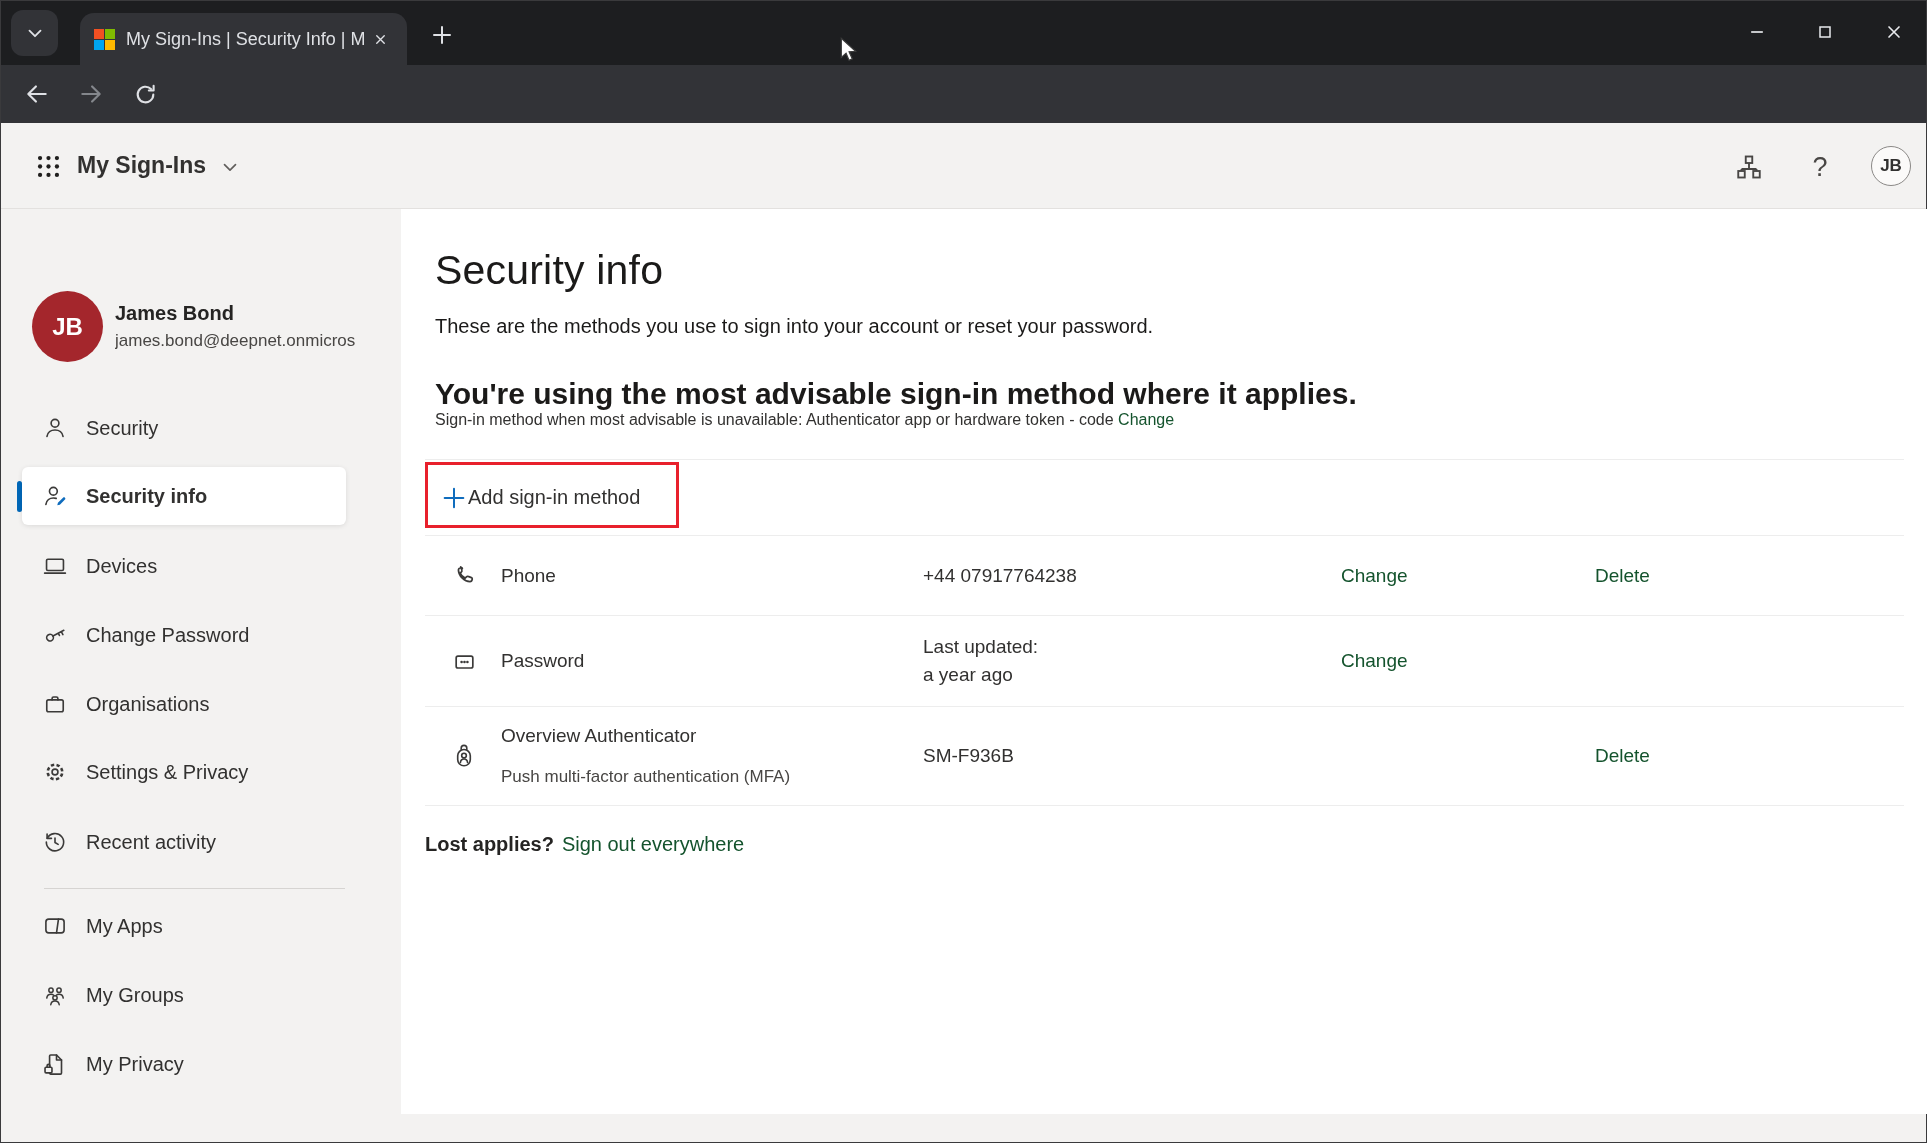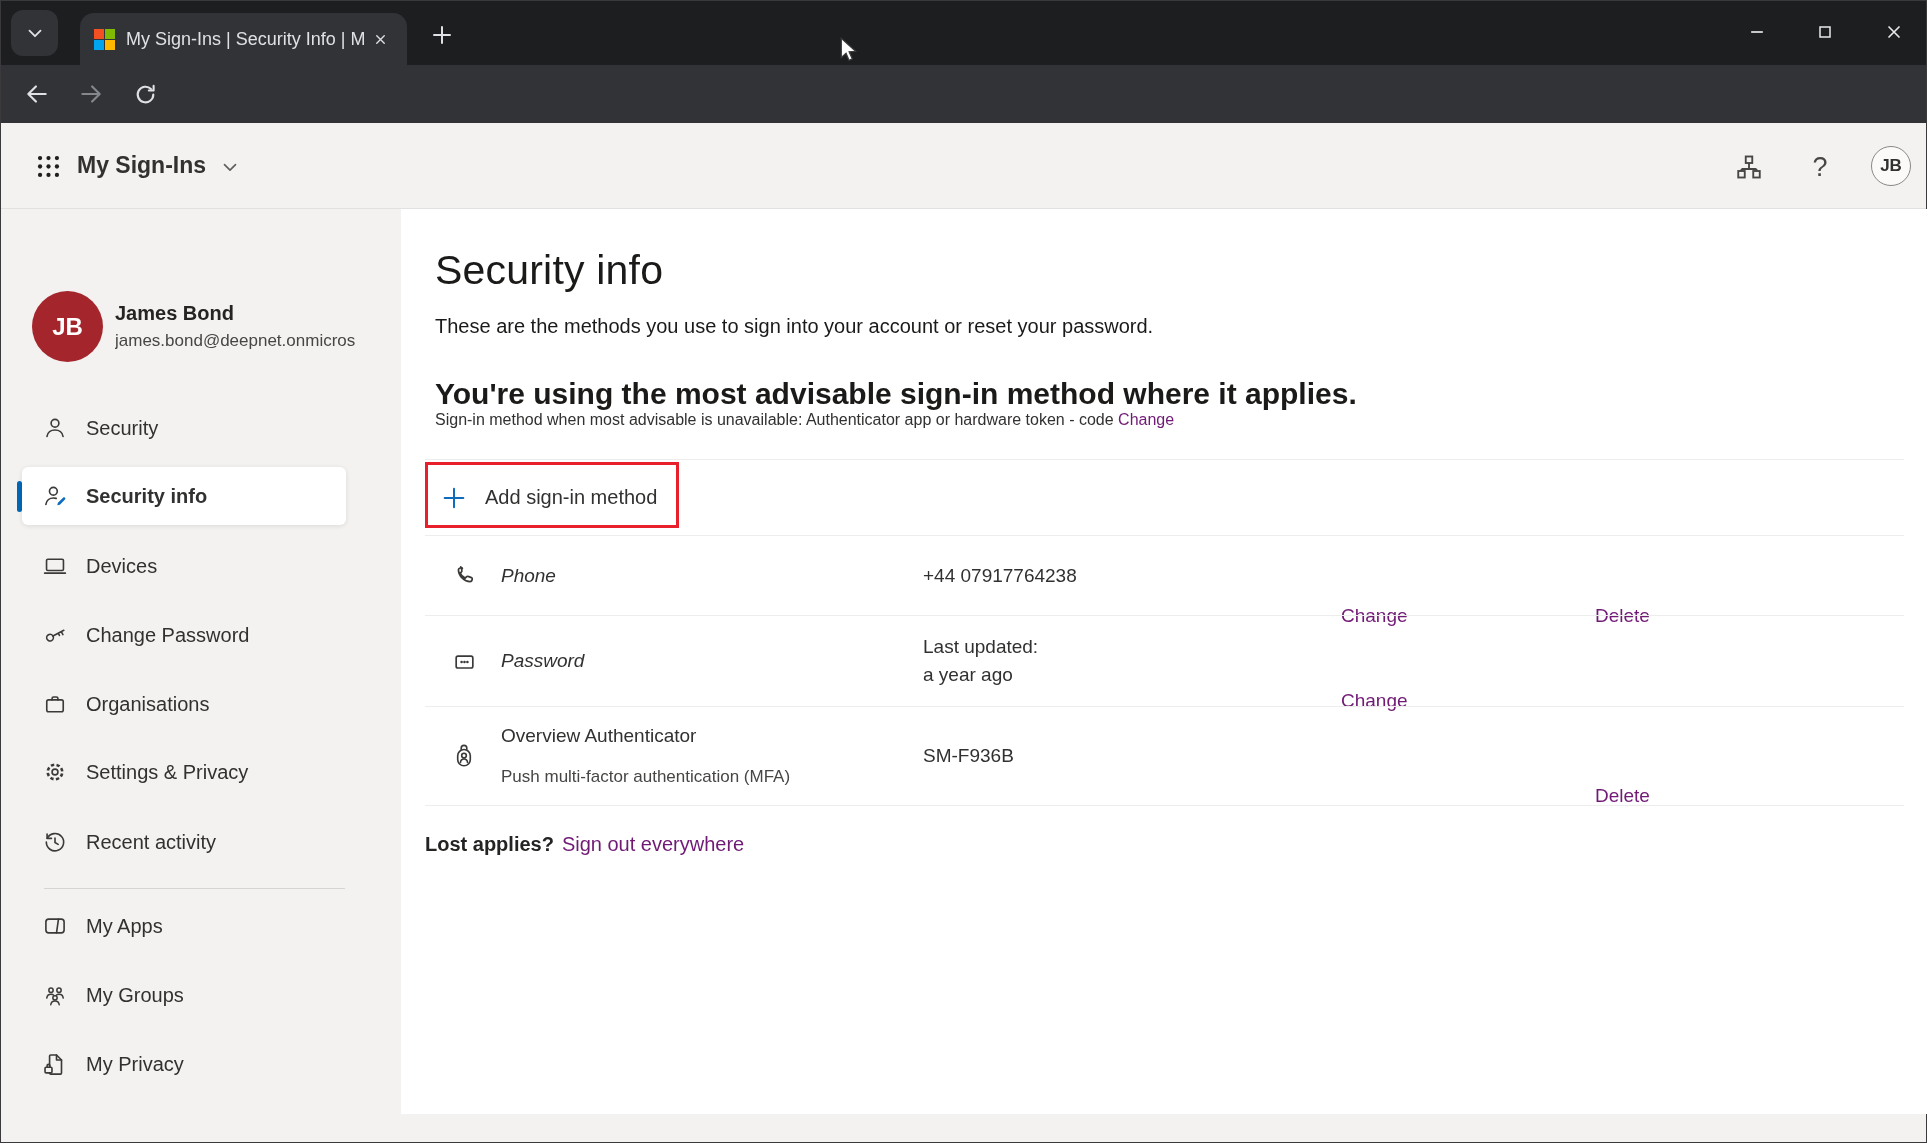--- a/index.html
+++ b/index.html
@@ -42,29 +42,29 @@
   .nav-item.selected { background:#fff; border-radius:6px; box-shadow:0 1px 5px rgba(0,0,0,.10); font-weight:700; }
   .sel-bar { position:absolute; left:16px; top:480px; width:5px; height:31px; border-radius:3px; background:#0067b8; }
   .side-divider { position:absolute; left:43px; top:887px; width:301px; height:1px; background:#d6d4d2; }
 
   
   .main-panel { position:absolute; left:400px; top:208px; width:1527px; height:905px; background:#fff; }
   .h1 { position:absolute; left:34px; top:38px; font-size:41px; font-weight:300; color:#1b1a19; letter-spacing:.2px; }
   .subtitle { position:absolute; left:34px; top:106px; font-size:20px; color:#1b1a19; }
   .adv-head { position:absolute; left:34px; top:168px; font-size:30px; font-weight:700; color:#1b1a19; }
   .adv-detail { position:absolute; left:34px; top:202px; font-size:16px; color:#323130; }
-  .link { color:#701a75; text-decoration:none; cursor:pointer;margin-top:40px; }
+  .link { color:#14532d; text-decoration:none; cursor:pointer; }
   .card { position:absolute; left:24px; top:250px; width:1479px; border-top:1px solid #ededed; }
-  .add-row { height:75px; display:flex; align-items:center; padding-left:15px; gap:17px; }
+  .add-row { height:75px; display:flex; align-items:center; padding-left:15px; }
   .add-label { font-size:20px; color:#323130; }
   .annotation { position:absolute; left:24px; top:253px; width:254px; height:66px; border:3px solid #e8202c; pointer-events:none; }
   .method-row { position:relative; border-top:1px solid #ededed; }
   .row-phone { height:80px; } .row-password { height:91px; } .row-auth { height:100px; border-bottom:1px solid #ededed; }
   .m-icon { position:absolute; left:25px; top:50%; transform:translateY(-50%); width:28px; height:28px; display:flex; align-items:center; justify-content:center; }
-  .m-name { position:absolute; left:76px; top:50%; transform:translateY(-50%); font-size:19px; color:#323130;font-style:italic; }
+  .m-name { position:absolute; left:76px; top:50%; transform:translateY(-50%); font-size:19px; color:#323130; }
   .m-name2 { position:absolute; left:76px; top:18px; font-size:19px; color:#323130; }
   .m-sub { position:absolute; left:76px; top:48px; font-size:17px; color:#484644;margin-top:12px; }
   .m-value { position:absolute; left:498px; top:50%; transform:translateY(-50%); font-size:19px; color:#323130; line-height:28px; }
   .m-change { position:absolute; left:916px; top:50%; transform:translateY(-50%); font-size:19px; }
   .m-delete { position:absolute; left:1170px; top:50%; transform:translateY(-50%); font-size:19px; }
   .lost { position:absolute; left:24px; top:624px; font-size:20px; }
   .lost b { color:#252423; }
   .lost .link { margin-left:8px; }
   .cursor { position:absolute; left:836px; top:36px; z-index:99; pointer-events:none; }
   svg { display:block; }

